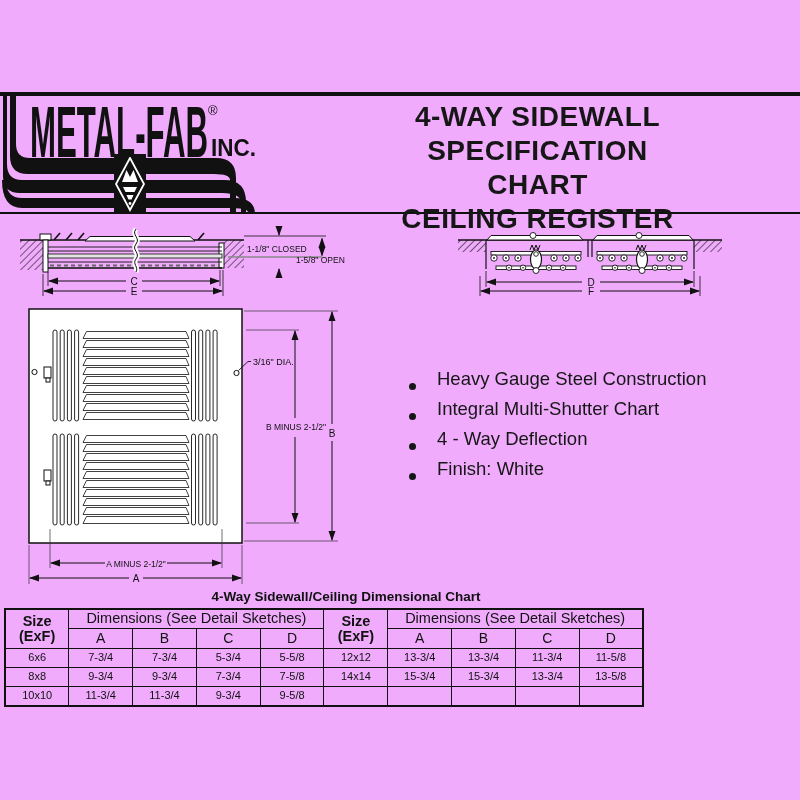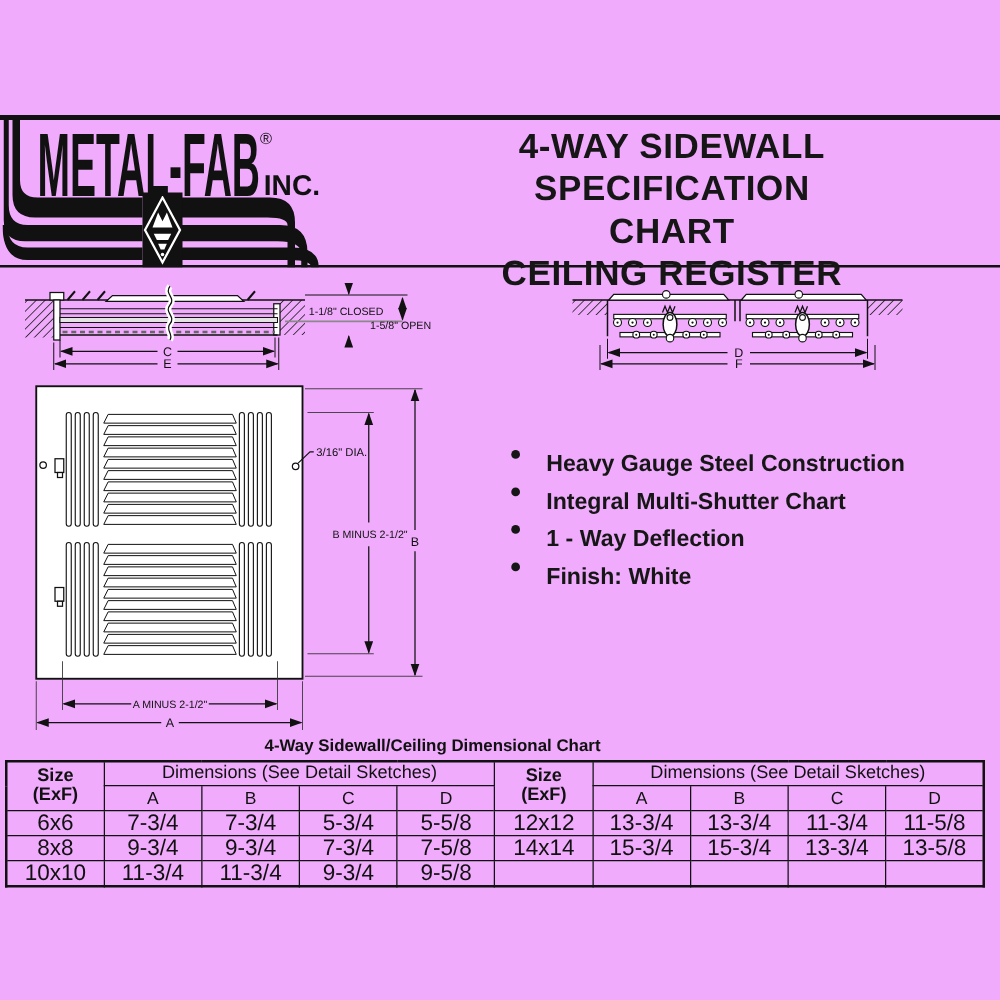--- a/index.html
+++ b/index.html
@@ -8,28 +8,28 @@
   .rule{position:absolute;left:0;width:800px;background:#111;}
   #rule-top{top:92px;height:4px;}
   #rule-mid{top:212px;height:2px;}
   #logo-svg{position:absolute;left:2px;top:96px;}
   #title-block{position:absolute;left:375px;top:100px;width:325px;text-align:center;
                font-weight:bold;font-size:28px;line-height:34px;letter-spacing:.5px;color:#161616;}
   #side-view{position:absolute;left:15px;top:222px;}
   #ceiling-view{position:absolute;left:445px;top:222px;}
   #front-view{position:absolute;left:15px;top:300px;}
   #features{position:absolute;left:409px;top:360px;list-style:none;margin:0;padding:0;}
-  #features li{display:flex;align-items:flex-start;height:30px;font-weight:bold;font-size:18.5px;color:#161616;}
+  #features li{display:flex;align-items:flex-end;height:30px;font-weight:normal;font-size:18.5px;color:#161616;}
   .dot{width:7px;height:7px;border-radius:50%;background:#161616;margin-right:21px;flex:0 0 auto;}
   #chart-title{position:absolute;left:0;top:589px;width:692px;text-align:center;
                font-weight:bold;font-size:13.5px;color:#111;}
-  #dim-table{position:absolute;left:4px;top:608px;width:784px;border-collapse:collapse;
+  #dim-table{position:absolute;left:4px;top:608px;width:640px;border-collapse:collapse;
              table-layout:fixed;text-align:center;color:#111;}
   #dim-table th,#dim-table td{border:1px solid #111;padding:0;font-weight:normal;
-             font-size:18px;height:18px;line-height:1.05;overflow:hidden;}
+             font-size:11px;height:18px;line-height:1.05;overflow:hidden;}
   #dim-table{border:2px solid #111;}
   #dim-table .hdr{font-weight:normal;font-size:14.5px;}
   #dim-table .size-hdr{font-weight:bold;font-size:14.5px;}
   #dim-table .sub{font-size:14px;height:19px;}
   svg text{font-family:"Liberation Sans",sans-serif;fill:#111;}
 </style>
 </head>
 <body>
 
 <div id="page">
@@ -303,21 +303,21 @@
     <li>
       <span class="dot"></span>
       <span>Heavy Gauge Steel Construction</span>
       </li>
     <li>
       <span class="dot"></span>
       <span>Integral Multi-Shutter Chart</span>
       </li>
     <li>
       <span class="dot"></span>
-      <span>1 - Way Deflection</span>
+      <span>4 - Way Deflection</span>
       </li>
     <li>
       <span class="dot"></span>
       <span>Finish: White</span>
       </li>
   </ul>
 
   <div id="chart-title">4-Way Sidewall/Ceiling Dimensional Chart</div>
 
   <table id="dim-table">

